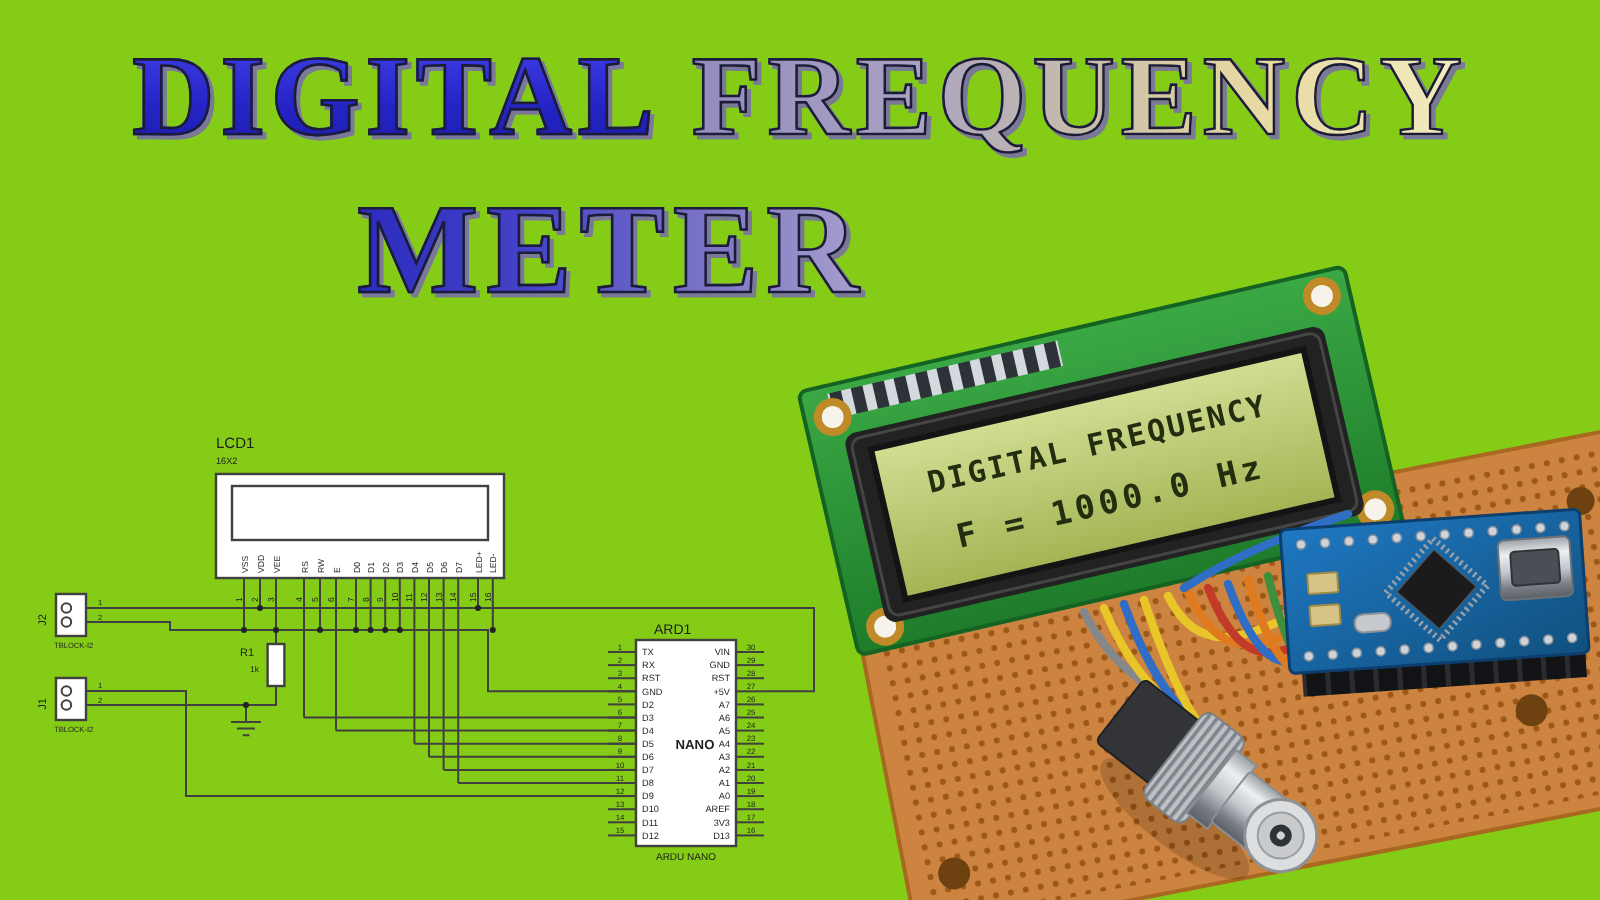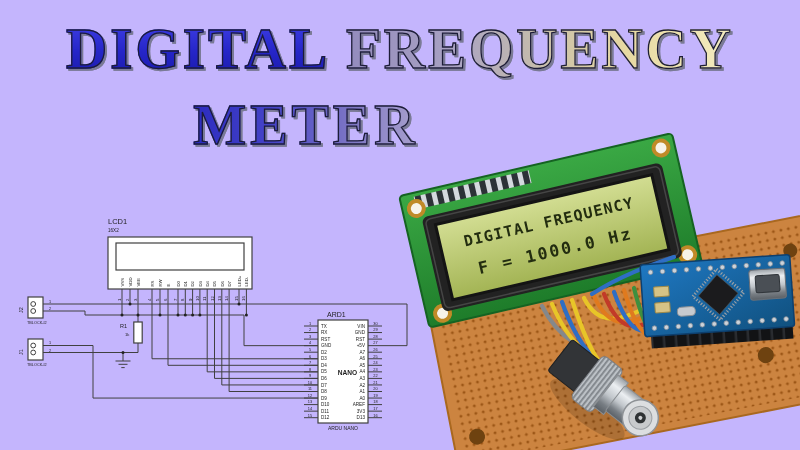--- a/index.html
+++ b/index.html
@@ -1,23 +1,23 @@
 <!DOCTYPE html>
 <html><head>
 <meta charset="utf-8">
 <style>
   html,body{margin:0;padding:0;background:#ffffff;}
-  .stage{position:relative;width:800px;height:450px;overflow:hidden;background:#c4b5fd;
+  .stage{position:relative;width:800px;height:450px;overflow:hidden;background:#84cc16;
          font-family:"Liberation Sans",sans-serif;}
   
   .title-line1{position:absolute;top:18px;left:0;width:800px;text-align:center;
     font-family:"Liberation Serif",serif;font-weight:bold;font-size:57px;line-height:62px;
     letter-spacing:3px;white-space:nowrap;}
   .title-line2{position:absolute;top:94px;left:0;width:612px;text-align:center;
-    font-family:"Liberation Serif",serif;font-weight:bold;font-size:56px;line-height:62px;
+    font-family:"Liberation Serif",serif;font-weight:bold;font-size:64px;line-height:62px;
     letter-spacing:4px;}
   .grad{-webkit-background-clip:text;background-clip:text;color:transparent;
     -webkit-text-stroke:1.3px #1c1c38;
     filter:drop-shadow(2.5px 2.5px 0 #7a7a96);}
   .t-dig{background-image:linear-gradient(180deg,#4242e8 0%,#2525c8 55%,#1a1aa8 100%);margin-right:16px;}
   .t-freq{background-image:linear-gradient(90deg,#938bbd 0%,#a9a2c2 28%,#c9bfa9 52%,#e7d9a2 72%,#f3ecc0 100%);}
   .t-meter{background-image:linear-gradient(90deg,#2b2bbf 0%,#4644c8 35%,#7d76c4 70%,#a9a1cd 100%);}
   
   #schematic{position:absolute;left:0;top:0;}
   #photo{position:absolute;left:388px;top:126px;}

